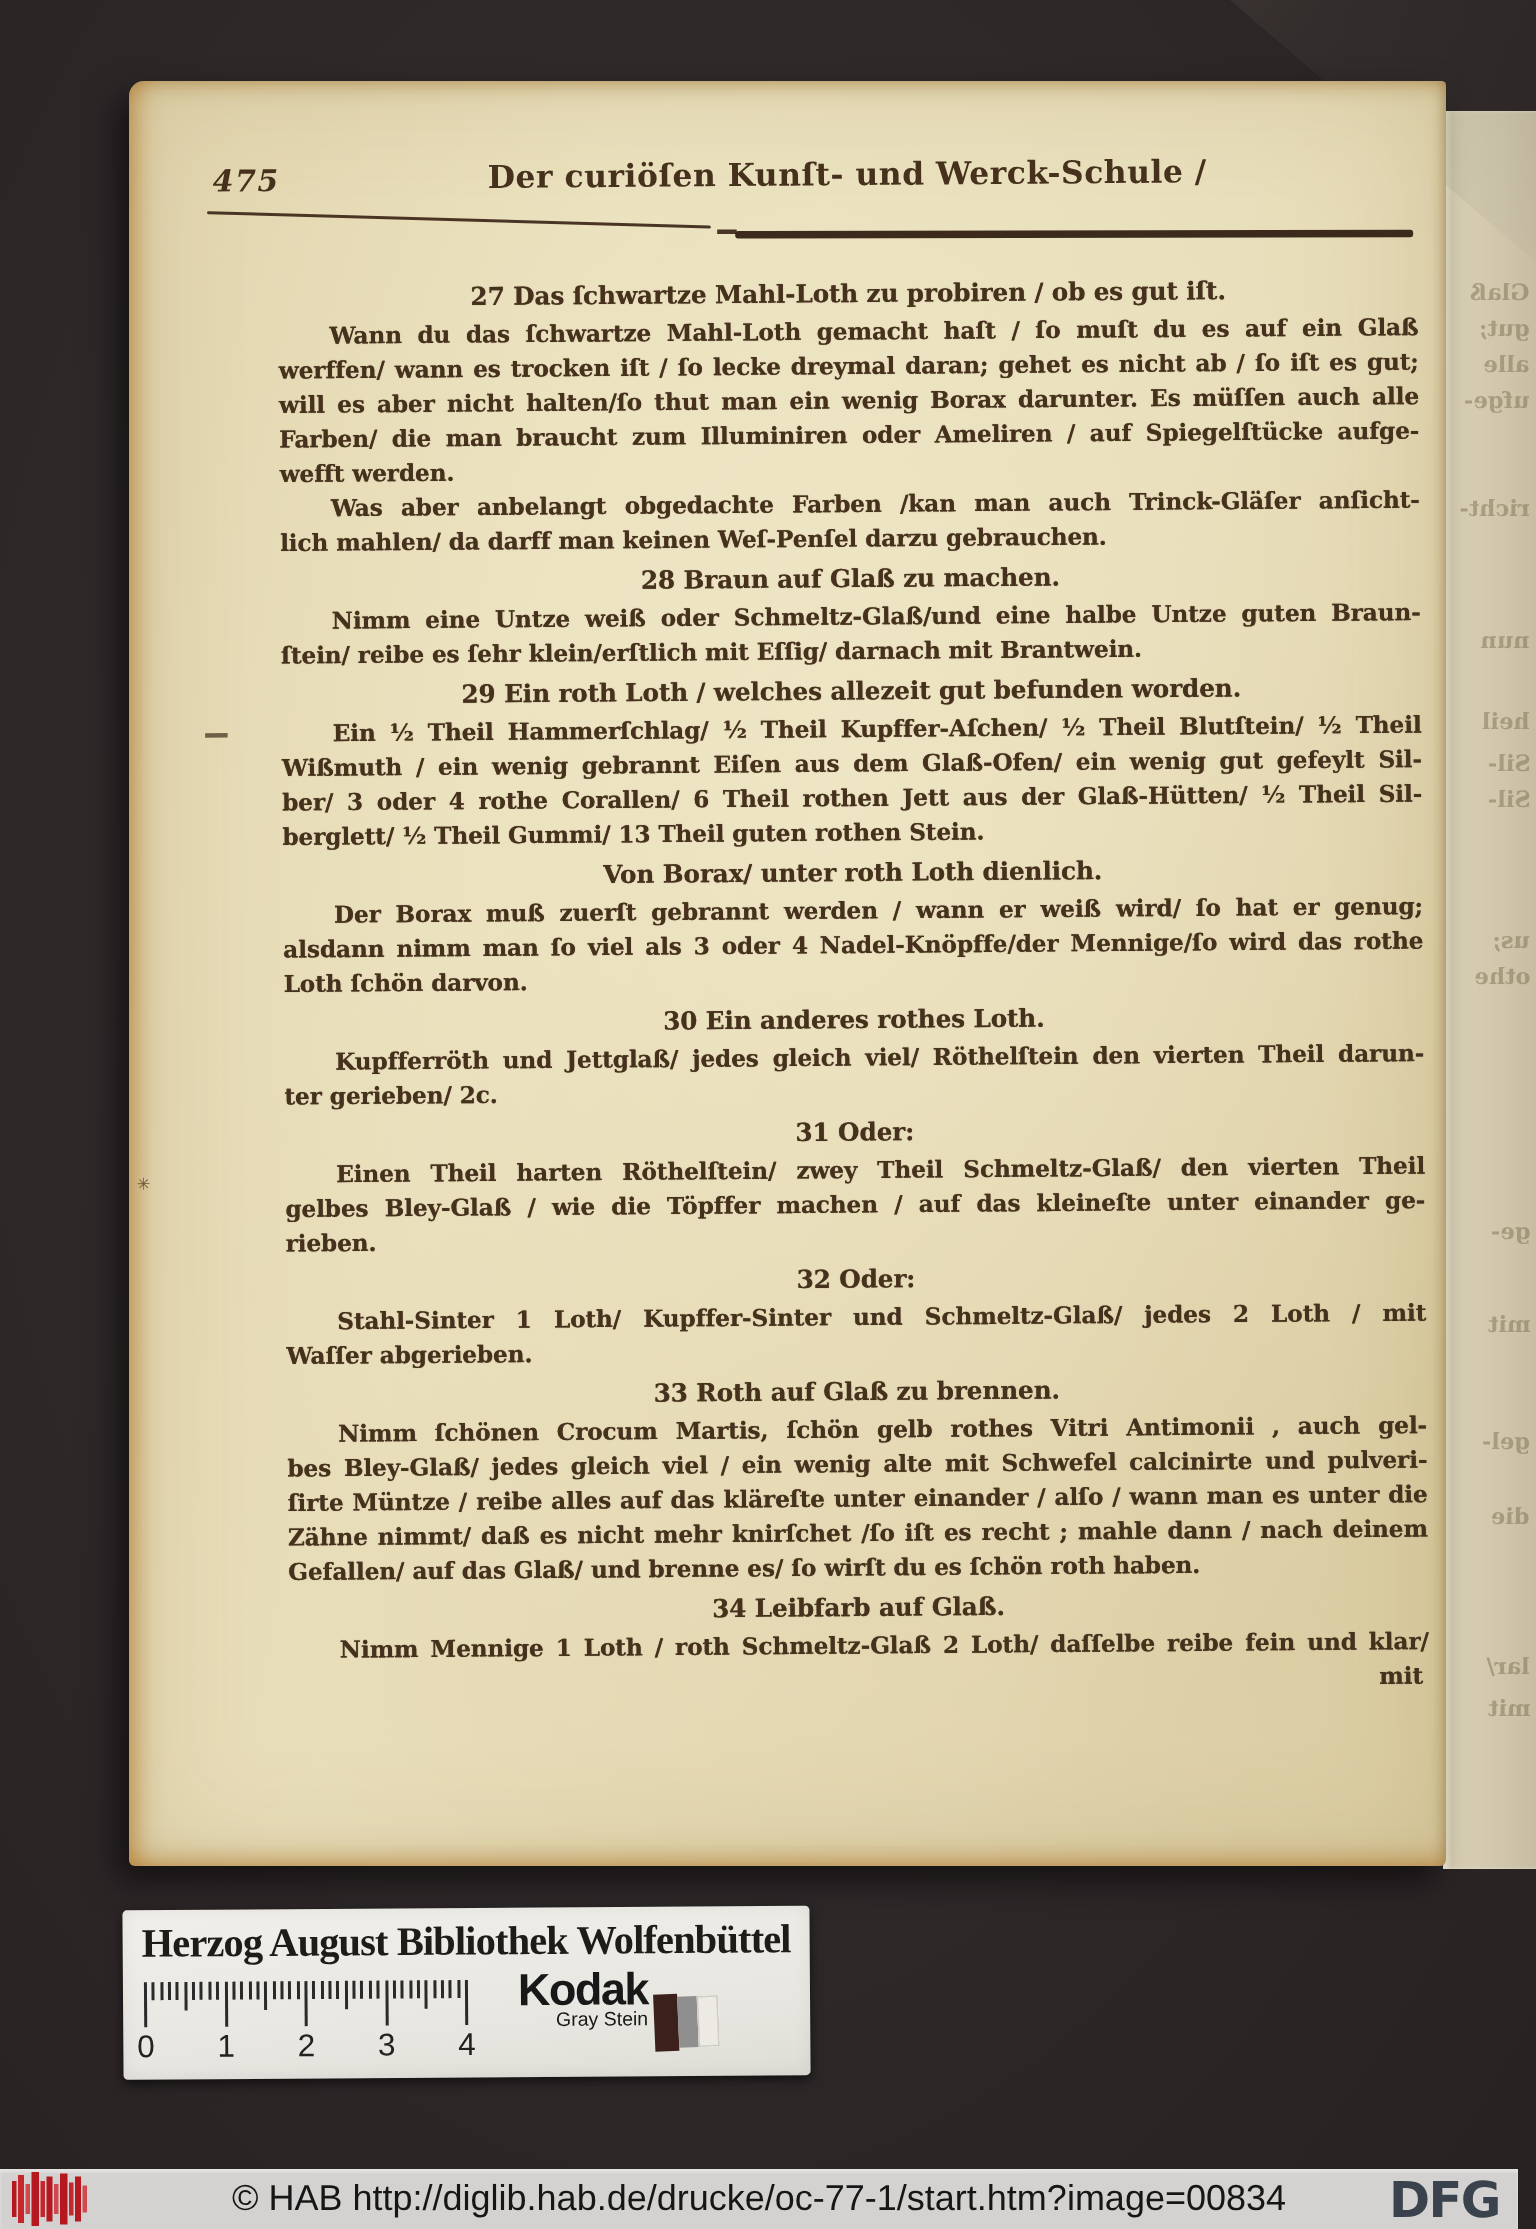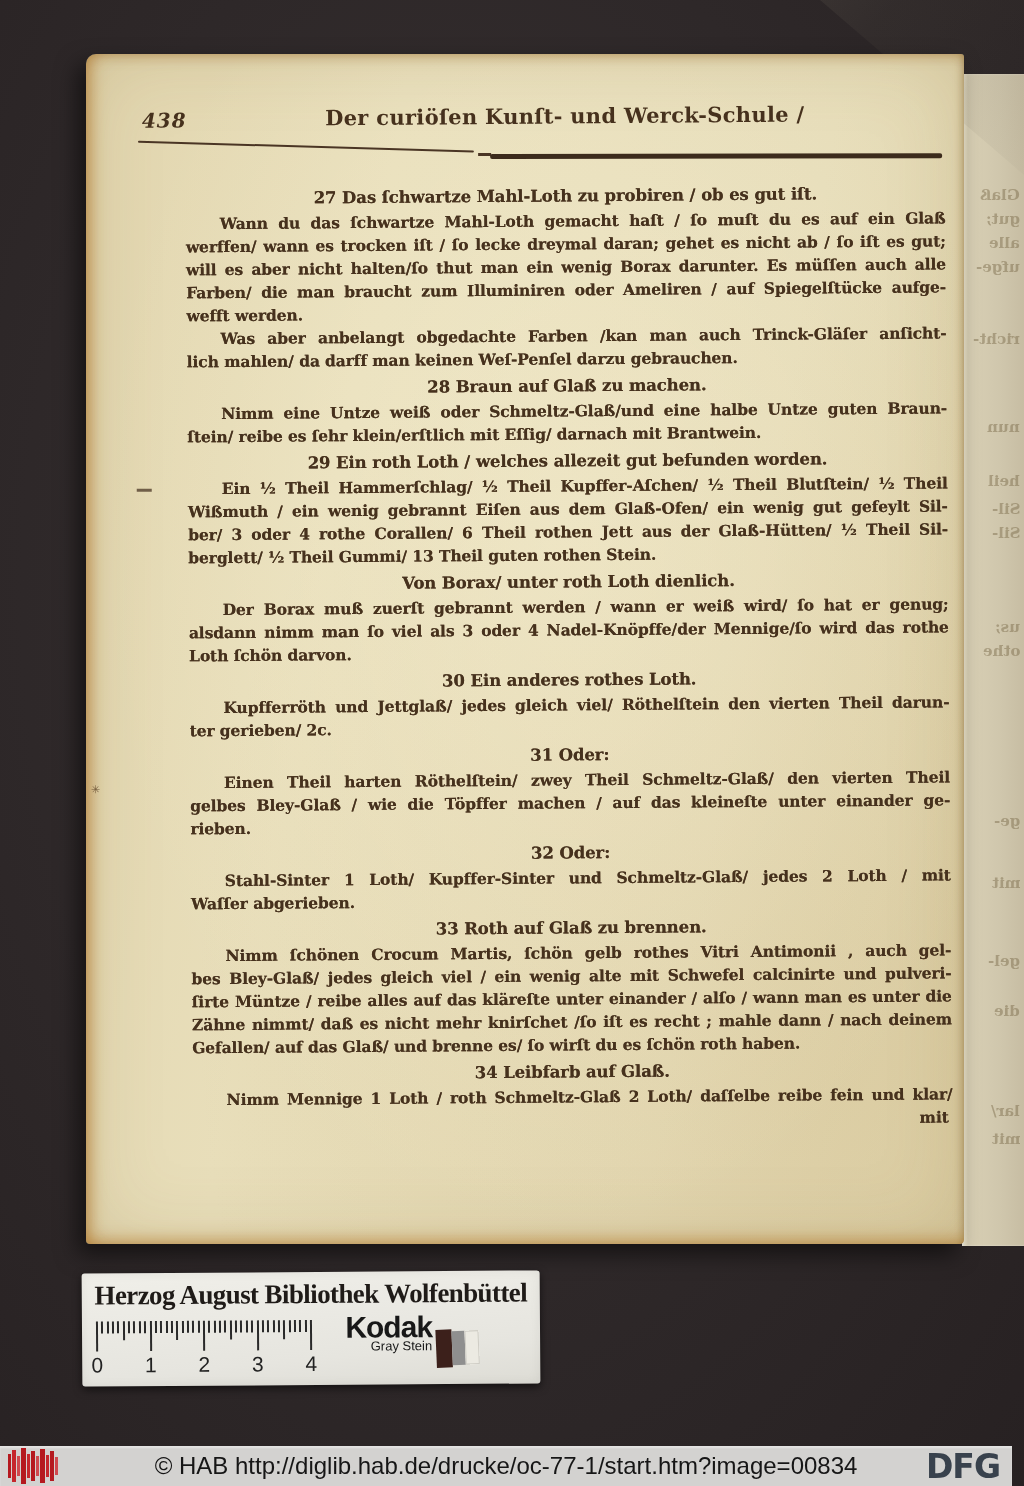--- a/index.html
+++ b/index.html
@@ -103,21 +103,21 @@
       <div class="ghost" style="top: 800px;">mit</div>
       <div class="ghost" style="top: 878px;">gel-</div>
       <div class="ghost" style="top: 928px;">die</div>
       <div class="ghost" style="top: 1028px;">lar/</div>
       <div class="ghost" style="top: 1056px;">mit</div>
     </div>
   <div class="corner-glare"></div>
 
   <div class="paper">
     <div class="content">
-      <div class="pagenum">438</div>
+      <div class="pagenum">475</div>
       <div class="runtitle">Der curiöſen Kunſt- und Werck-Schule /</div>
       <div class="rule-thin"></div>
       <div class="rule-dash"></div>
       <div class="rule-thick"></div>
       <div class="margin-dash"></div>
       <div class="margin-star">✳</div>
       <div class="textblock" id="textBlock">
           <div class="block heading">27 Das ſchwartze Mahl-Loth zu probiren / ob es gut iſt.</div>
           <div class="block para">
             <div class="line first j">Wann du das ſchwartze Mahl-Loth gemacht haſt / ſo muſt du es auf ein Glaß</div>

